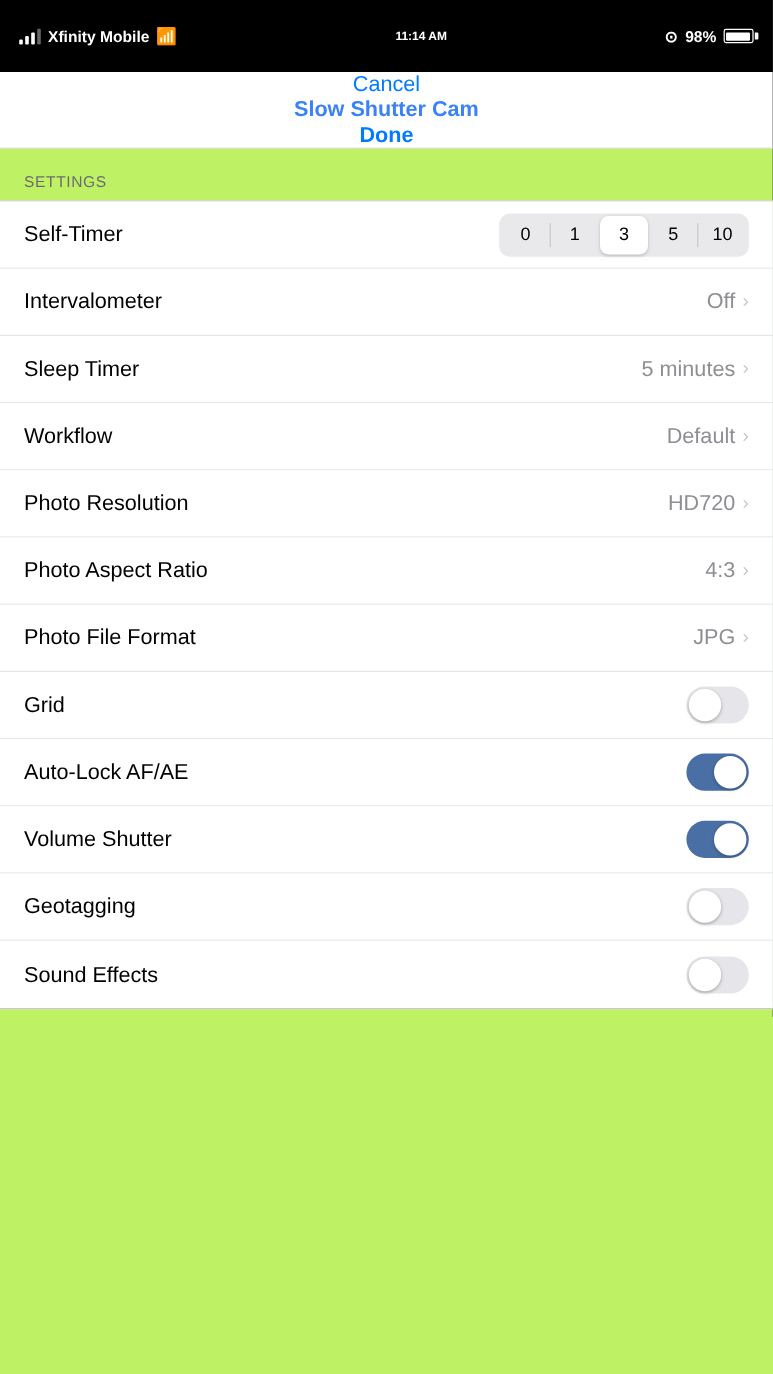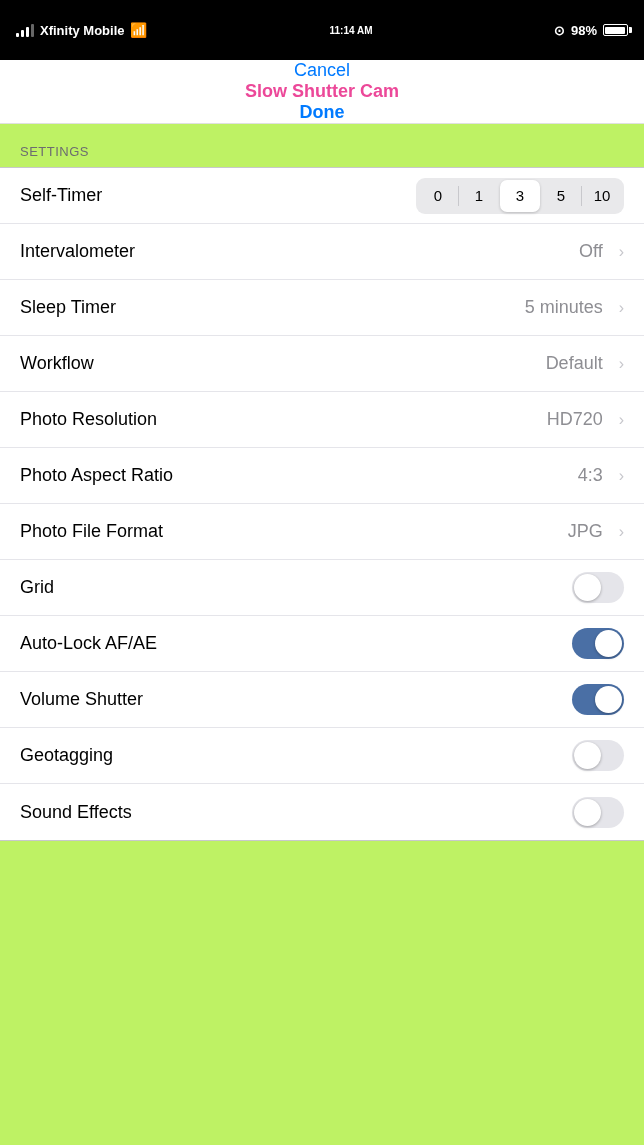--- a/index.html
+++ b/index.html
@@ -103,21 +103,21 @@
       color: #007AFF;
       font-size: 18px;
       font-weight: 400;
       background: none;
       border: none;
       cursor: pointer;
     }
     .nav-title {
       font-size: 18px;
       font-weight: 600;
-      color: #ec4899;
+      color: #3b82f6;
     }
     .nav-done {
       color: #007AFF;
       font-size: 18px;
       font-weight: 600;
       background: none;
       border: none;
       cursor: pointer;
     }
 
@@ -153,21 +153,21 @@
       border-bottom: none;
     }
     .row-label {
       font-size: 18px;
       color: #000;
       font-weight: 400;
     }
     .row-right {
       display: flex;
       align-items: center;
-      gap: 16px;
+      gap: 6px;
     }
     .row-value {
       font-size: 18px;
       color: #8e8e93;
     }
     .chevron {
       color: #c7c7cc;
       font-size: 16px;
     }
 

